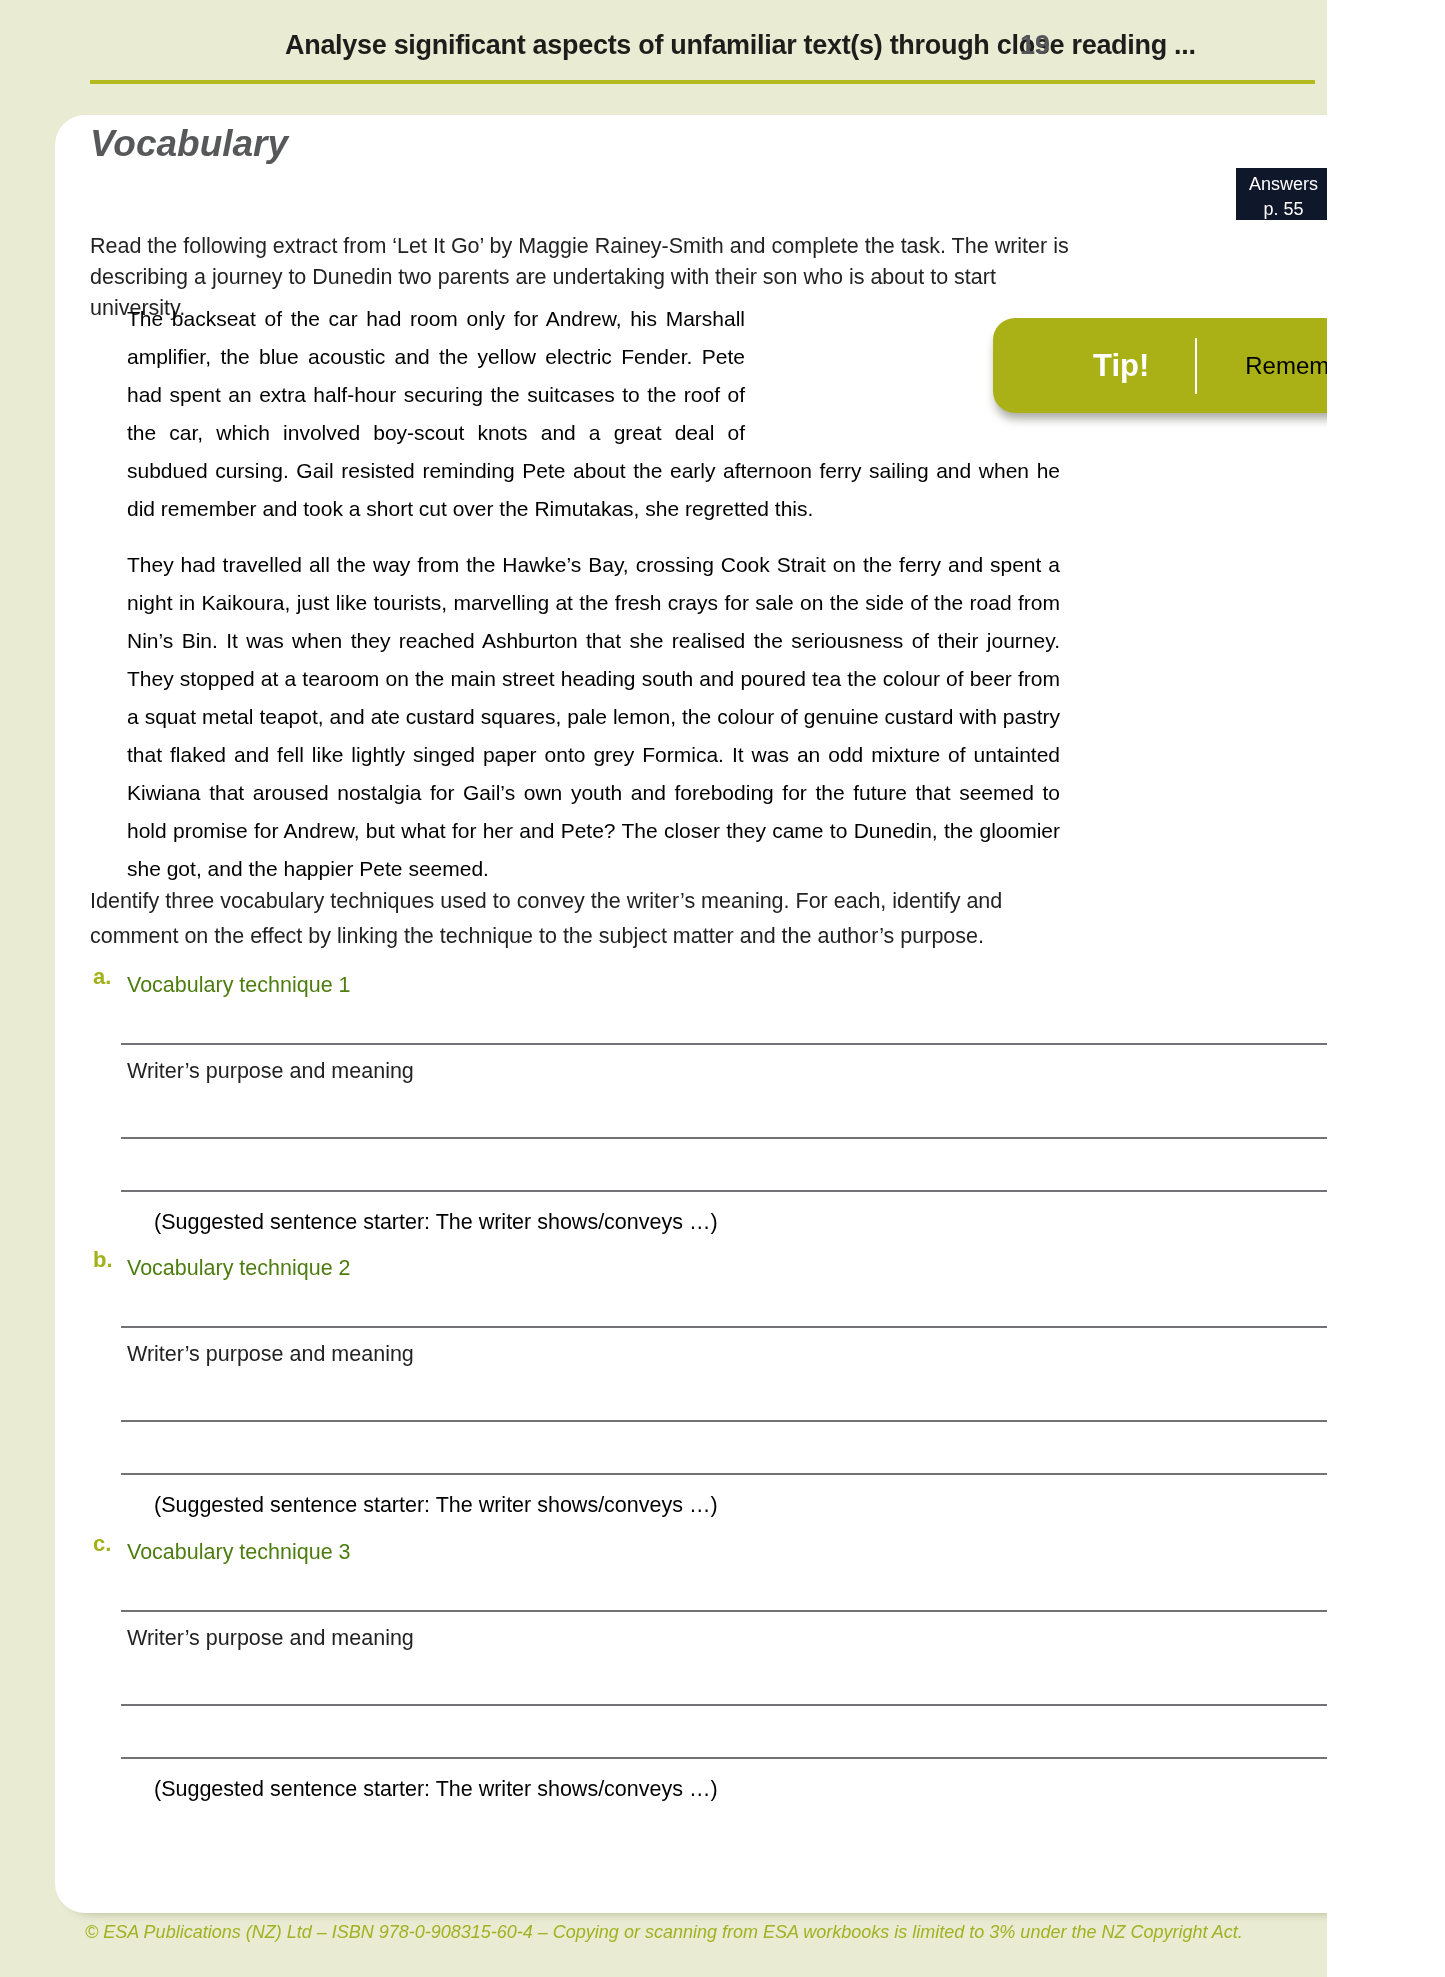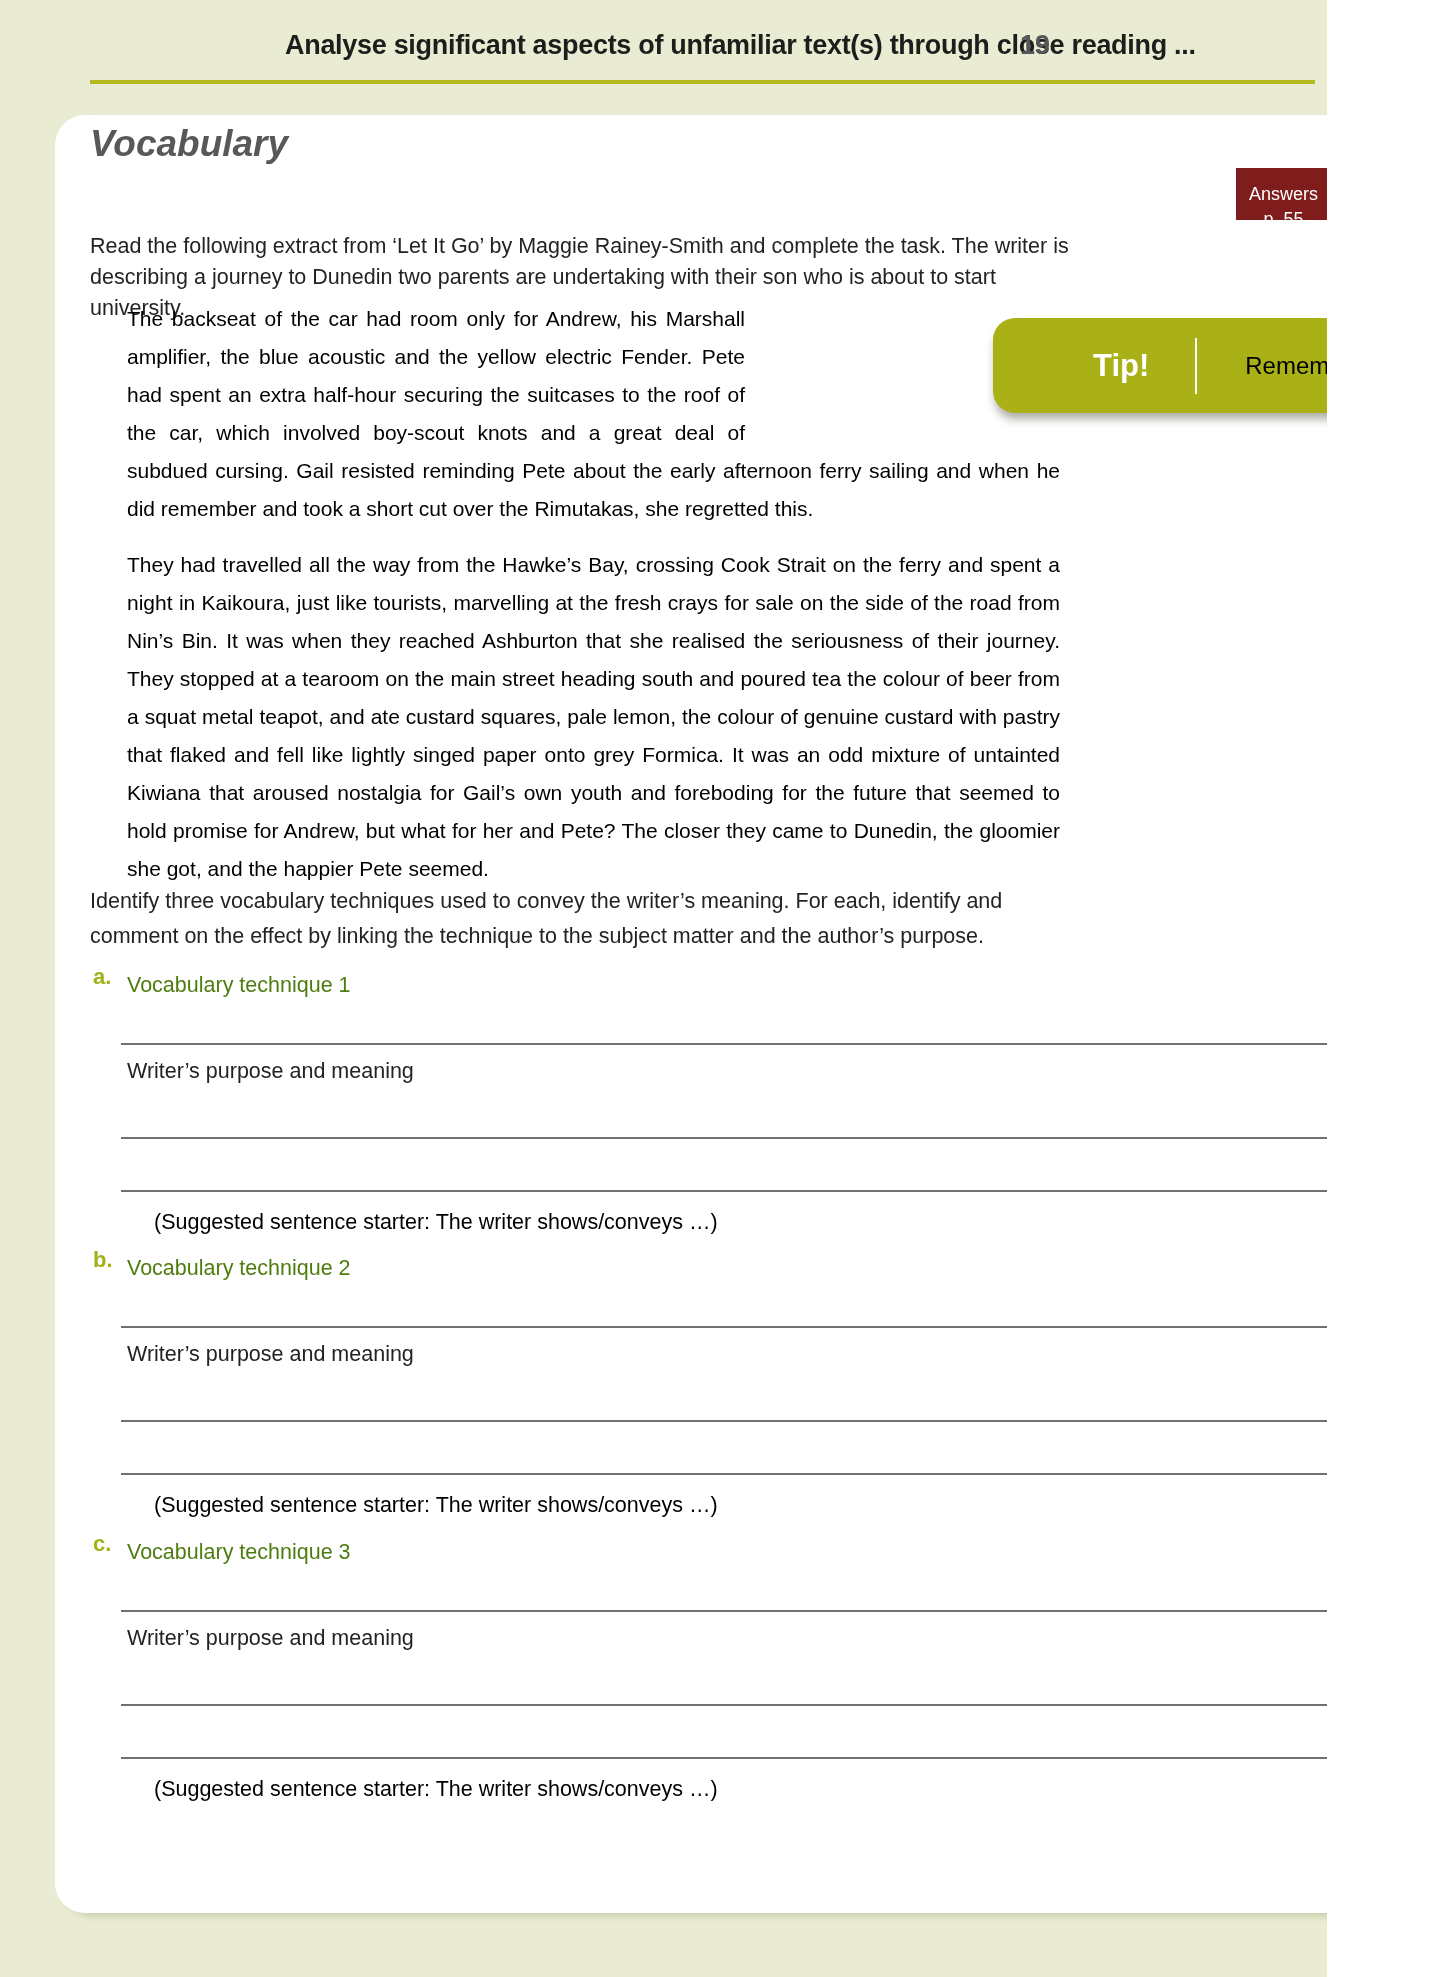--- a/index.html
+++ b/index.html
@@ -29,23 +29,23 @@
     position:absolute;left:55px;top:115px;width:1336px;height:1798px;
     background:#ffffff;border-radius:30px;
     box-shadow:7px 4px 9px -3px rgba(110,120,70,0.38);
   }
   .card-title{
     position:absolute;left:35px;top:8px;
     font-size:37px;font-weight:bold;font-style:italic;color:#57585a;
   }
   .answers-badge{
     position:absolute;left:1181px;top:53px;width:95px;height:52px;
-    background:#7f1d1d;color:#ffffff;
+    background:#0f172a;color:#ffffff;
     font-size:18px;line-height:25px;text-align:center;
-    padding-top:14px;box-sizing:border-box;
+    padding-top:4px;box-sizing:border-box;
   }
   .intro{
     position:absolute;left:35px;top:116px;width:1005px;
     font-size:21.5px;line-height:31px;color:#232323;
   }
   
   .tip-box{
     position:absolute;left:938px;top:203px;width:452px;height:95px;
     background:#a9b117;border-radius:22px 0 0 22px;
     display:flex;align-items:center;
@@ -173,14 +173,15 @@
       <span class="section-label">Vocabulary technique 3</span>
       <div class="answer-line line-1"></div>
       <span class="section-sublabel">Writer’s purpose and meaning</span>
       <div class="answer-line line-2"></div>
       <div class="answer-line line-3"></div>
       <span class="section-starter">(Suggested sentence starter: The writer shows/conveys …)</span>
     </div>
 
   </div>
 
+  <div class="footer">© ESA Publications (NZ) Ltd  –  ISBN 978-0-908315-60-4  –  Copying or scanning from ESA workbooks is limited to 3% under the NZ Copyright Act.</div>
 
 </div>
 
 </body></html>

